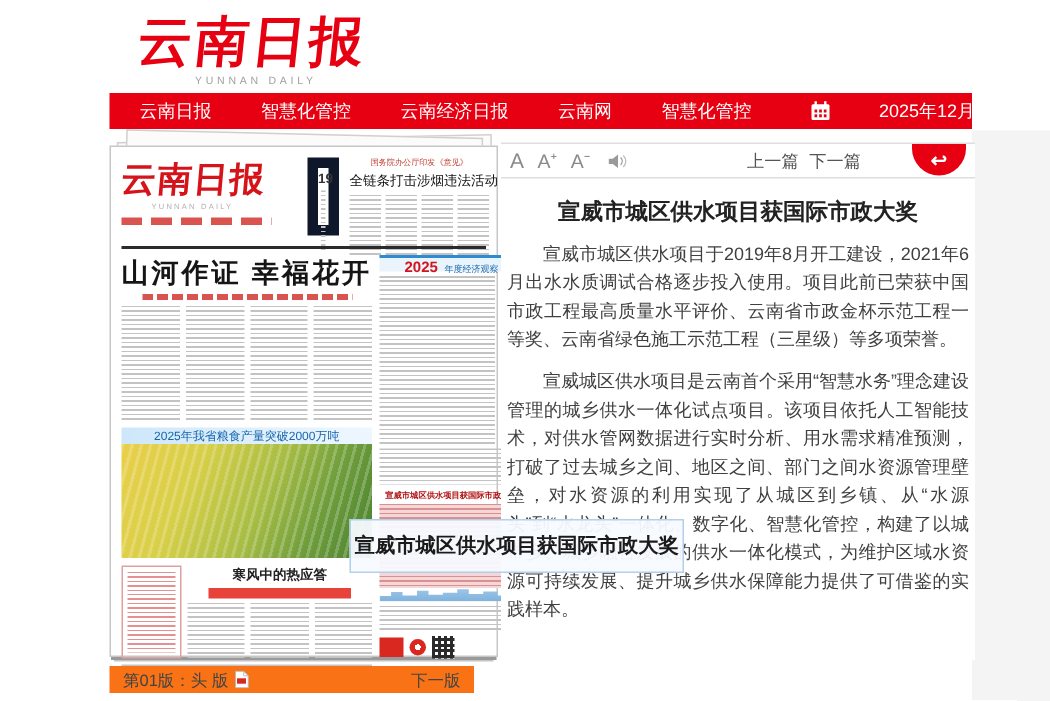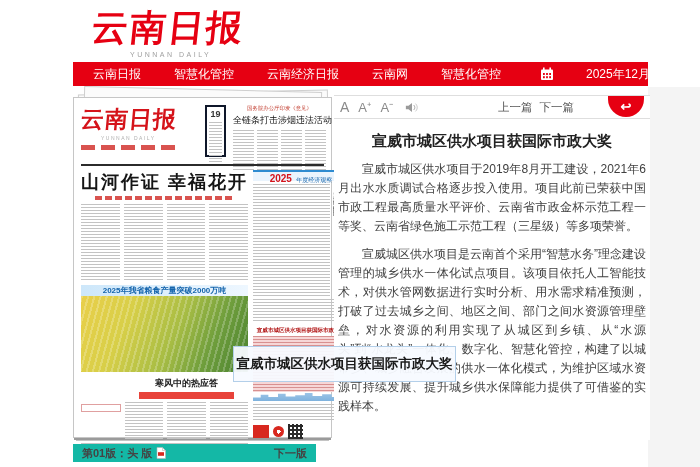--- a/index.html
+++ b/index.html
@@ -28,41 +28,41 @@
            box-shadow:0 3px 0 -1px #9a9a9a, 0 6px 0 -3px #c4c4c4; padding:6px 7px; cursor:pointer; }
 
   .mt { background-image:repeating-linear-gradient(#c3c3c3 0 1px, transparent 1px 3px); }
   .mt-red { background-image:repeating-linear-gradient(#e49090 0 1px, transparent 1px 3px); }
   .mt-pink { background-image:repeating-linear-gradient(#d89090 0 1px, transparent 1px 3px); background-color:#f6d7d7; }
 
   .masthead { position:relative; height:58px; }
   .mh-logo { font-family:"DejaVu Serif", serif; font-weight:bold; font-size:23px; color:#d5131a; letter-spacing:1px; transform:skewX(-5deg); display:inline-block; }
   .mh-sub { display:block; font-size:5px; color:#b0b0b0; letter-spacing:1.5px; margin-left:20px; }
   .mh-redrow { margin-top:4px; width:100px; height:5px; background-image:repeating-linear-gradient(90deg,#d9534f 0 14px, transparent 14px 20px); }
-  .datebox { position:absolute; left:124px; top:1px; width:21px; height:52px; border:2px solid #0f172a; text-align:center; padding-top:2px; }
+  .datebox { position:absolute; left:124px; top:1px; width:21px; height:52px; border:7px solid #0f172a; text-align:center; padding-top:2px; }
   .datebox .day { font-size:9px; font-weight:bold; color:#333; }
   .datebox .dmt { margin:3px 2px 0; height:40px; }
   .mh-right { position:absolute; left:152px; top:0; width:93px; }
   .mh-kicker { font-size:6px; color:#c0392b; text-align:center; transform:scale(.9); }
   .mh-headline { font-size:9px; font-weight:normal; color:#111; text-align:center; white-space:nowrap; margin-top:1px; }
   .mh-cols { display:grid; grid-template-columns:repeat(4,1fr); gap:3px; height:40px; margin-top:3px; }
 
   .mh-divider { border-top:2px solid #2b2b2b; margin-top:2px; }
 
   .paper-body { display:flex; gap:5px; margin-top:4px; }
   .pb-main { width:170px; }
   .h-main { font-size:18px; font-weight:bold; color:#151515; text-align:center; letter-spacing:2px; white-space:nowrap; }
   .redline { width:140px; height:4px; margin:2px auto 4px; background-image:repeating-linear-gradient(90deg,#d9534f 0 7px, transparent 7px 10px); }
   .cols4 { display:grid; grid-template-columns:repeat(4,1fr); gap:4px; height:76px; }
   .photo-block { margin-top:5px; }
-  .photo-bar { height:11px; line-height:11px; background:linear-gradient(90deg,#cde7fa,#eef7ff); color:#1464ac; font-weight:bold; font-size:8px; text-align:center; white-space:nowrap; }
+  .photo-bar { height:11px; line-height:11px; background:linear-gradient(90deg,#cde7fa,#eef7ff); color:#1464ac; font-weight:normal; font-size:8px; text-align:center; white-space:nowrap; }
   .photo { height:76px; background:
       repeating-linear-gradient(105deg, rgba(255,255,255,.22) 0 2px, rgba(0,0,0,0) 2px 6px),
       linear-gradient(115deg,#e9cf4a 0%,#d8cf48 28%,#a8bd44 55%,#6f9e3c 76%,#49812f 100%); }
-  .pb-bottomrow { display:flex; gap:4px; margin-top:5px; height:62px;align-items:center; }
+  .pb-bottomrow { display:flex; gap:4px; margin-top:5px; height:62px; }
   .redbox { width:40px; border:1px solid #e0a0a0; padding:3px; }
   .redbox .in { height:100%; }
   .pb-mid { flex:1; }
   .h-mid { font-size:9px; font-weight:bold; color:#222; text-align:center; }
   .red-subbar { width:78%; height:7px; margin:2px auto 3px; background:#e8433a; }
   .cols3 { display:grid; grid-template-columns:repeat(3,1fr); gap:4px; height:38px; }
   .pfoot { margin-top:4px; height:4px; }
 
   .pb-side { flex:1; }
   .side-header { height:11px; background:#eaf4fd; border-top:2px solid #2e8bd0; text-align:center; line-height:9px; white-space:nowrap; }
@@ -94,21 +94,21 @@
   .tb-link { font-size:11.5px; color:#555; text-decoration:none; margin-right:7px; cursor:pointer; white-space:nowrap; }
   .back-btn { position:absolute; right:6px; top:0; width:36px; height:21px; background:#e60012; border:none; border-radius:0 0 18px 18px; color:#fff; font-size:13px; font-weight:bold; line-height:19px; text-align:center; cursor:pointer; }
   .article-title { font-size:15px; font-weight:bold; color:#222; text-align:center; margin:13px 0 4px; }
   .article-body { padding:0 4px; }
   .article-body p { font-size:12px; line-height:19px; color:#404040; text-indent:2em; text-align:justify; margin-top:9px; }
 
   
   .tooltip { position:absolute; left:233px; top:346px; width:223px; height:36px; background:rgba(247,250,255,.95); border:1px solid #b3cfe9; display:flex; align-items:center; justify-content:center; font-size:13.5px; font-weight:bold; color:#1a1a1a; z-index:30; white-space:nowrap; }
 
   
-  .bottom-bar { position:absolute; left:73px; top:444px; width:243px; height:18px; background:#14b8a6; display:flex; align-items:center; padding:0 9px; font-size:11px; color:#444;font-weight:bold; }
+  .bottom-bar { position:absolute; left:73px; top:444px; width:243px; height:18px; background:#f97316; display:flex; align-items:center; padding:0 9px; font-size:11px; color:#444; }
   .pdf-icon { width:10px; height:12px; margin-left:4px; cursor:pointer; }
   .bb-spacer { flex:1; }
   .next-page { color:#444; text-decoration:none; cursor:pointer; }
 </style>
 </head>
 <body>
 
 <div class="page">
 
   <div class="logo-block">

